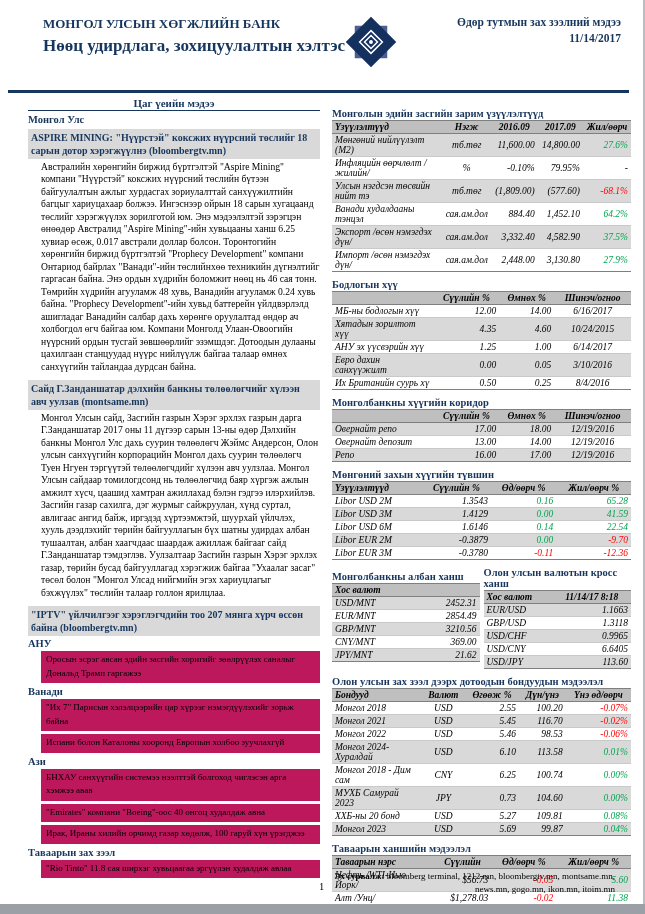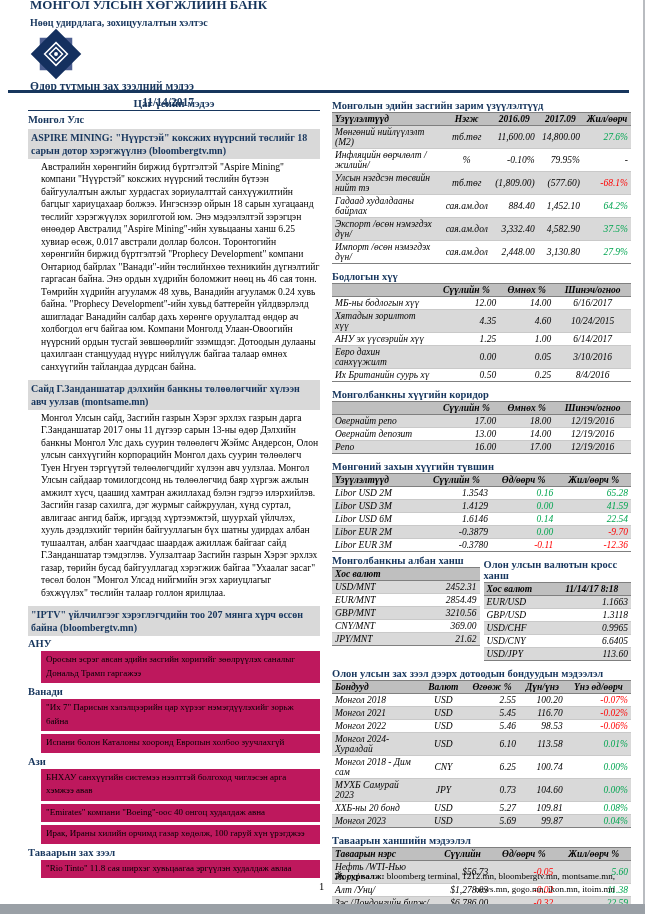--- a/index.html
+++ b/index.html
@@ -2,24 +2,24 @@
 <html><head>
 <meta charset="utf-8">
 <style>
   * { box-sizing:border-box; margin:0; padding:0; }
   html,body { width:645px; height:914px; }
   body { font-family:"Liberation Serif", serif; background:#ffffff; position:relative; overflow:hidden; color:#000; }
   .page { position:absolute; inset:0; background:#fff; padding:10px 10px 0 28px; border-right:2px solid #b9bcc0; }
   .bottom-strip { position:absolute; left:0; right:0; bottom:0; height:10px; background:#9aa0a6; z-index:5; }
 
   
-  .header { display:flex; justify-content:center; align-items:flex-start; padding:6px 12px 0 2px; height:78px;flex-direction:column; }
+  .header { display:flex; justify-content:flex-end; align-items:flex-start; padding:6px 12px 0 2px; height:78px; }
   .h-left, .h-right { color:#17365D; font-weight:bold; }
   .bank-name { font-size:13px; }
-  .division { font-size:10px; margin-top:4px; }
+  .division { font-size:17px; margin-top:4px; }
   .h-right { text-align:right; }
   .report-title { font-size:11.5px; }
   .report-date { font-size:11.5px; margin-top:4px; }
   .logo { position:relative; width:52px; height:52px; margin-right:60px; }
 
   .divider { border-top:3px solid #17365D; margin:2px 4px 4px -20px; }
 
   
   .content { display:flex; gap:12px; }
   .col-left { width:292px; flex:none; }
@@ -27,21 +27,21 @@
 
   
   .news-title { text-align:center; font-weight:bold; color:#17365D; font-size:11px; border-bottom:1.5px solid #17365D; padding-bottom:1px; margin-bottom:3px; }
   .nb-heading { font-weight:bold; color:#17365D; font-size:10.5px; margin-top:2px; }
   .nb-headline { font-weight:bold; color:#17365D; background:#D9D9D9; font-size:10px; line-height:1.3; padding:2px 3px; margin:4px 0 2px; }
   .nb-paragraph { font-size:9.6px; line-height:1.3; margin:1px 0 7px 13px; }
   .nb-bullet { background:#be185d; font-size:9px; line-height:1.5; padding:2px 5px 3px; margin:2px 0 3px 13px; }
 
   
   .sec-title { font-weight:bold; color:#17365D; font-size:10.5px; margin:7px 0 1px; }
-  .tbl-host:first-child .sec-title { margin-top:3px; }
+  .tbl-host:first-child .sec-title { margin-top:11px; }
   table { width:100%; border-collapse:collapse; font-size:9.5px;font-style:italic; }
   th { background:#BFBFBF; font-weight:bold; padding:1px 3px; border-top:1px solid #7f7f7f; border-bottom:1px solid #7f7f7f; text-align:center; }
   th:first-child { text-align:left; }
   td { padding:1px 3px; text-align:right; }
   td:first-child { text-align:left; }
   tbody tr { border-bottom:1px solid #c9c9c9; }
   tbody tr:last-child { border-bottom:1px solid #7f7f7f; }
   tr.shade { background:#D9D9D9; }
   .c-g { color:#00A550; }
   .c-r { color:#FF0000; }
@@ -145,21 +145,21 @@
                 <td>-</td>
               </tr>
               <tr class="shade">
                 <td>Улсын нэгдсэн төсвийн нийт тэ</td>
                 <td>тб.төг</td>
                 <td>(1,809.00)</td>
                 <td>(577.60)</td>
                 <td class="c-r">-68.1%</td>
               </tr>
               <tr>
-                <td>Гадаад худалдааны байрлах</td>
+                <td>Ванади худалдааны тэнцэл</td>
                 <td>сая.ам.дол</td>
                 <td>884.40</td>
                 <td>1,452.10</td>
                 <td class="c-g">64.2%</td>
               </tr>
               <tr class="shade">
                 <td>Экспорт /өсөн нэмэгдэх дүн/</td>
                 <td>сая.ам.дол</td>
                 <td>3,332.40</td>
                 <td>4,582.90</td>

